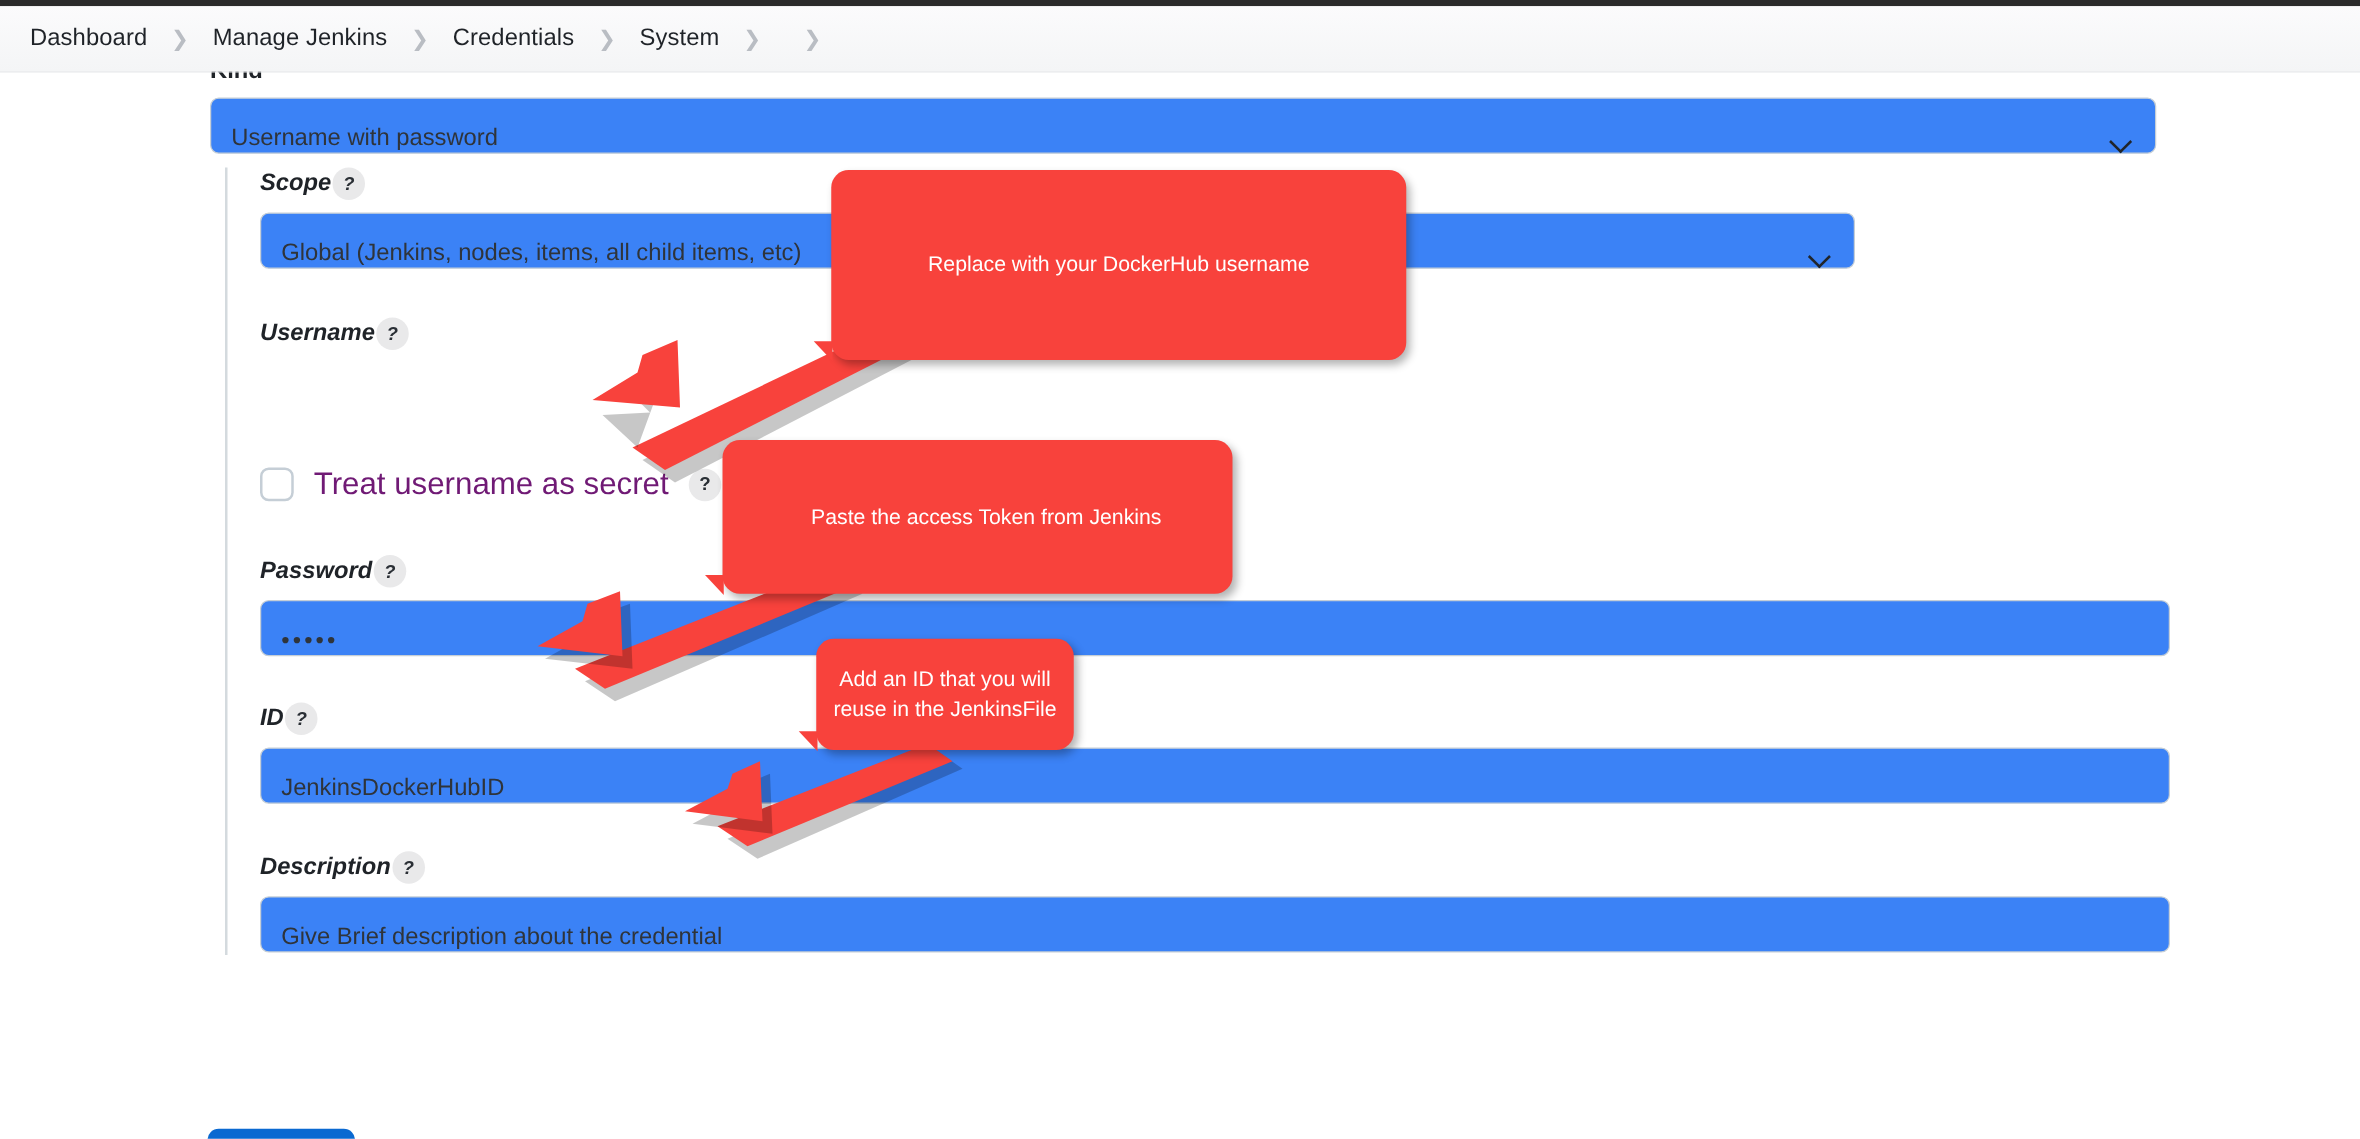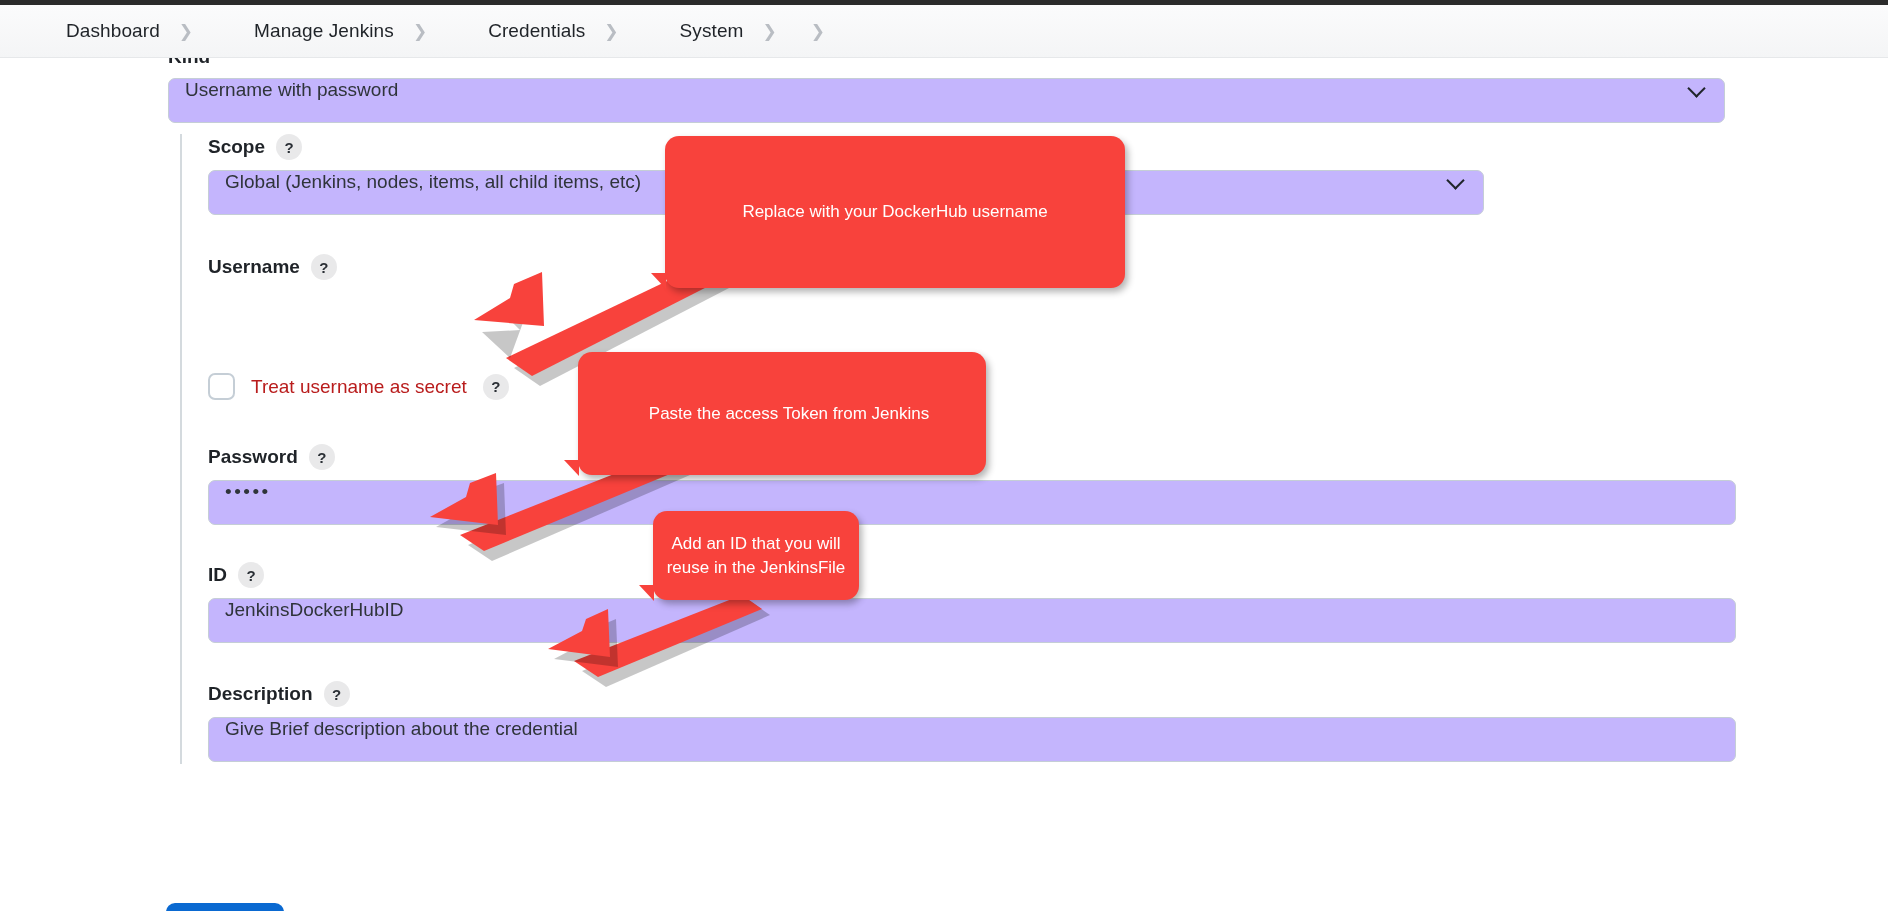--- a/index.html
+++ b/index.html
@@ -24,49 +24,49 @@
   #breadcrumb-bar {
     position: absolute; top: 5px; left: 0; width: 1888px; height: 53px;
     background: linear-gradient(180deg,#fbfbfc 0%, #f4f5f6 100%);
     border-bottom: 1px solid #e6e8ea;
     display: flex; align-items: center;
     padding-left: 22px;
     z-index: 40;
   }
   .crumb {
     font-size: 19px; color: #1f2328; text-decoration: none;
-    white-space: nowrap; padding: 2px 2px; letter-spacing: .1px; margin-left: 42px;
+    white-space: nowrap; padding: 2px 2px; letter-spacing: .1px;
   }
   .crumb-sep {
     color: #b9bdc3; font-size: 17px; margin: 0 17px 0 17px;
     display: inline-block; line-height: 1;
   }
 
   
   #form-area {
     position: absolute; top: 58px; left: 0; width: 1888px; height: 853px;
     background: #ffffff;
   }
 
   .label-row {
-    display: flex; align-items: center; gap: 11px;
-    font-size: 19px; font-weight: 700; color: #1f2328;
+    display: flex; align-items: center; gap: 1px;
+    font-size: 19px; font-weight: 700; color: #1f2328; font-style: italic;
   }
 
   .help-badge {
     width: 26px; height: 26px; border-radius: 13px;
     background: #e9e9ea; color: #2a2f35;
     font-size: 15px; font-weight: 700;
     display: inline-flex; align-items: center; justify-content: center;
     cursor: pointer; user-select: none;
   }
 
   .field {
     height: 45px; border: 1px solid #c5ced6; border-radius: 7px;
-    background: #c4b5fd; display: flex; align-items: flex-start;
+    background: #3b82f6; display: flex; align-items: flex-end;
     padding: 0 16px; font-size: 19px; color: #2f343a;
     font-weight: 400;
   }
   .field.select { justify-content: space-between; padding-right: 18px; cursor: pointer; }
   .field .val { overflow: hidden; white-space: nowrap; text-overflow: ellipsis; }
 
   .chev {
     width: 18px; height: 18px; flex: 0 0 18px;
     position: relative;
   }
@@ -92,21 +92,21 @@
   }
 
   .block { position: absolute; left: 26px; }
 
   
   .cb-row { display: flex; align-items: center; gap: 16px; }
   .cb {
     width: 27px; height: 27px; border: 2px solid #c5ced6; border-radius: 7px;
     background: #fff; cursor: pointer; flex: 0 0 27px;
   }
-  .cb-label { font-size: 19px; font-weight: 400; color: #b91c1c; }
+  .cb-label { font-size: 25px; font-weight: 400; color: #701a75; }
 
   .dots { letter-spacing: 2.5px; font-size: 19px; color: #2f343a; }
 
   
   #create-button {
     position: absolute; left: 166px; top: 845px;
     width: 118px; height: 47px; border: none; border-radius: 9px;
     background: #0a69d1; color: #fff;
     font-family: "Liberation Sans", sans-serif;
     font-size: 19px; font-weight: 700; cursor: pointer;

